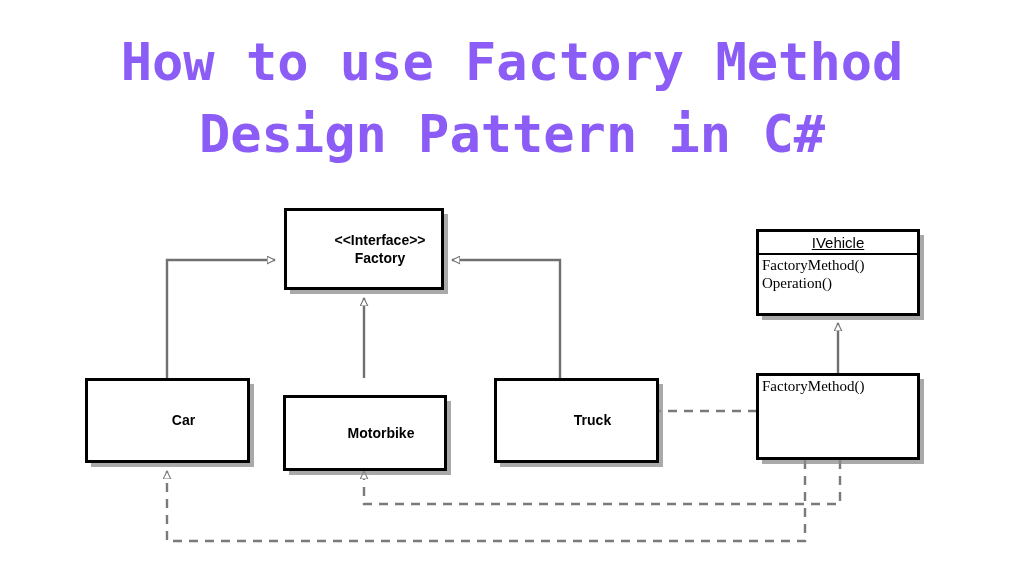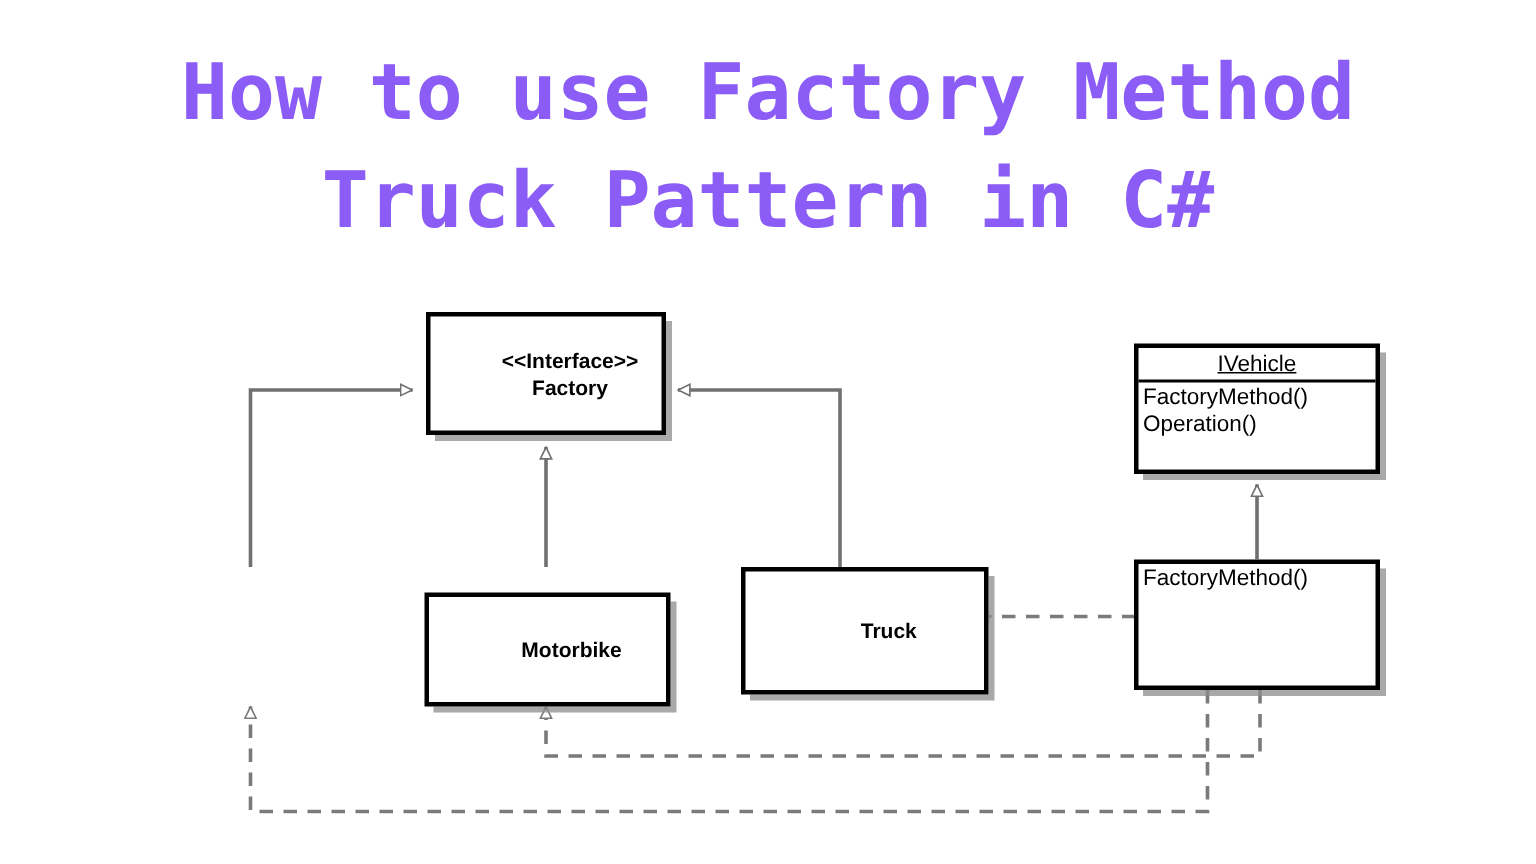--- a/index.html
+++ b/index.html
@@ -86,35 +86,36 @@
     justify-content: center;
   }
   .class-header-text {
     font-size: 15px;
     color: #000000;
     text-decoration: underline;
     line-height: 17px;
   }
   .class-members {
     padding: 1px 0 0 3px;
+    font-family: Liberation Serif, serif;
   }
   .member-row {
     font-size: 15px;
     color: #000000;
     line-height: 18px;
     white-space: nowrap;
     text-align: left;
   }
 </style>
 </head>
 <body>
 
 <div id="title-block">
   <span class="title-line">How to use Factory Method</span>
-  <span class="title-line">Truck Pattern in C#</span>
+  <span class="title-line">Design Pattern in C#</span>
 </div>
 
 <div id="diagram">
 
   <svg id="connectors" viewBox="0 0 1024 576" width="1024" height="576" xmlns="http://www.w3.org/2000/svg">
     <defs>
       <marker id="hollowTri-right" viewBox="0 0 10 10" refX="9.4" refY="5" markerWidth="9" markerHeight="9" orient="auto-start-reverse" markerUnits="userSpaceOnUse">
         <path d="M 0.6 0.8 L 9.2 5 L 0.6 9.2 z" fill="#ffffff" stroke="#707070" stroke-width="1.2"></path>
       </marker>
       <marker id="hollowTri-dash" viewBox="0 0 10 10" refX="9.4" refY="5" markerWidth="9" markerHeight="9" orient="auto-start-reverse" markerUnits="userSpaceOnUse">
@@ -151,20 +152,23 @@
     </g>
   </svg>
 
   <div class="uml-box simple" style="left:284px; top:208px; width:160px; height:82px;">
     <div>
       <div class="stereotype-label">&lt;&lt;Interface&gt;&gt;</div>
       <div class="stereotype-label">Factory</div>
     </div>
   </div>
 
+  <div class="uml-box simple" style="left:85px; top:378px; width:165px; height:85px;">
+    <div class="simple-label">Car</div>
+  </div>
 
   <div class="uml-box simple" style="left:283px; top:395px; width:164px; height:76px;">
     <div class="simple-label">Motorbike</div>
   </div>
 
   <div class="uml-box simple" style="left:494px; top:378px; width:165px; height:85px;">
     <div class="simple-label">Truck</div>
   </div>
 
   <div class="uml-box" style="left:756px; top:229px; width:164px; height:87px;">

